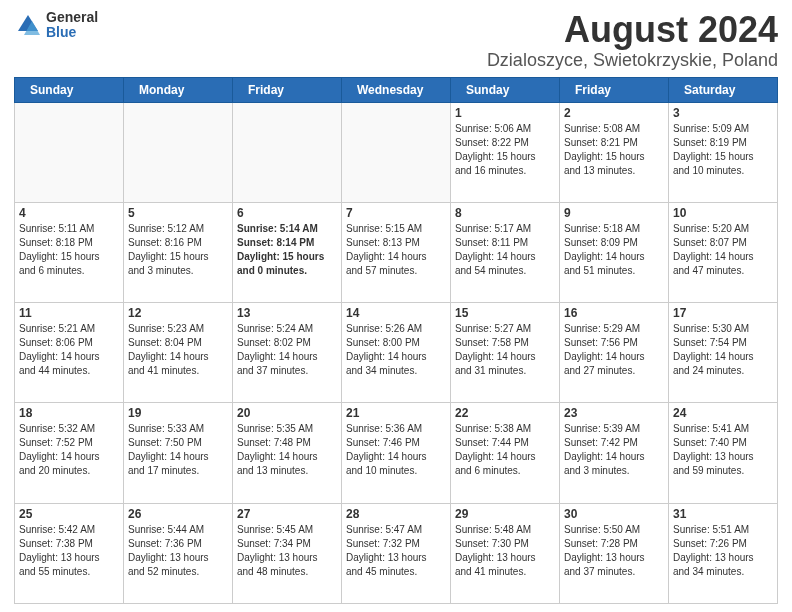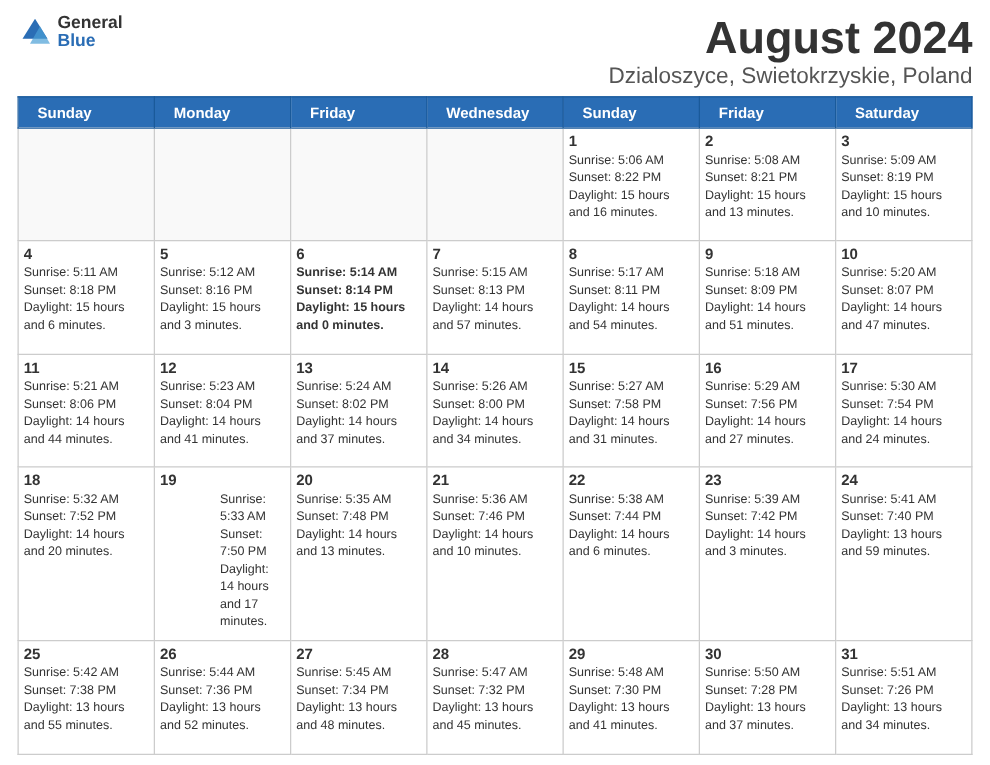--- a/index.html
+++ b/index.html
@@ -273,21 +273,21 @@
         <tr>
           <td>
             <span class="day-number">18</span>
             <div class="day-info" style="white-space: pre-line;">Sunrise: 5:32 AM
 Sunset: 7:52 PM
 Daylight: 14 hours
 and 20 minutes.</div>
           </td>
           <td>
             <span class="day-number">19</span>
-            <div class="day-info" style="white-space: pre-line; margin-left: 48px;">Sunrise: 5:33 AM
+            <div class="day-info" style="white-space: pre-line;">Sunrise: 5:33 AM
 Sunset: 7:50 PM
 Daylight: 14 hours
 and 17 minutes.</div>
           </td>
           <td>
             <span class="day-number">20</span>
             <div class="day-info" style="white-space: pre-line;">Sunrise: 5:35 AM
 Sunset: 7:48 PM
 Daylight: 14 hours
 and 13 minutes.</div>

